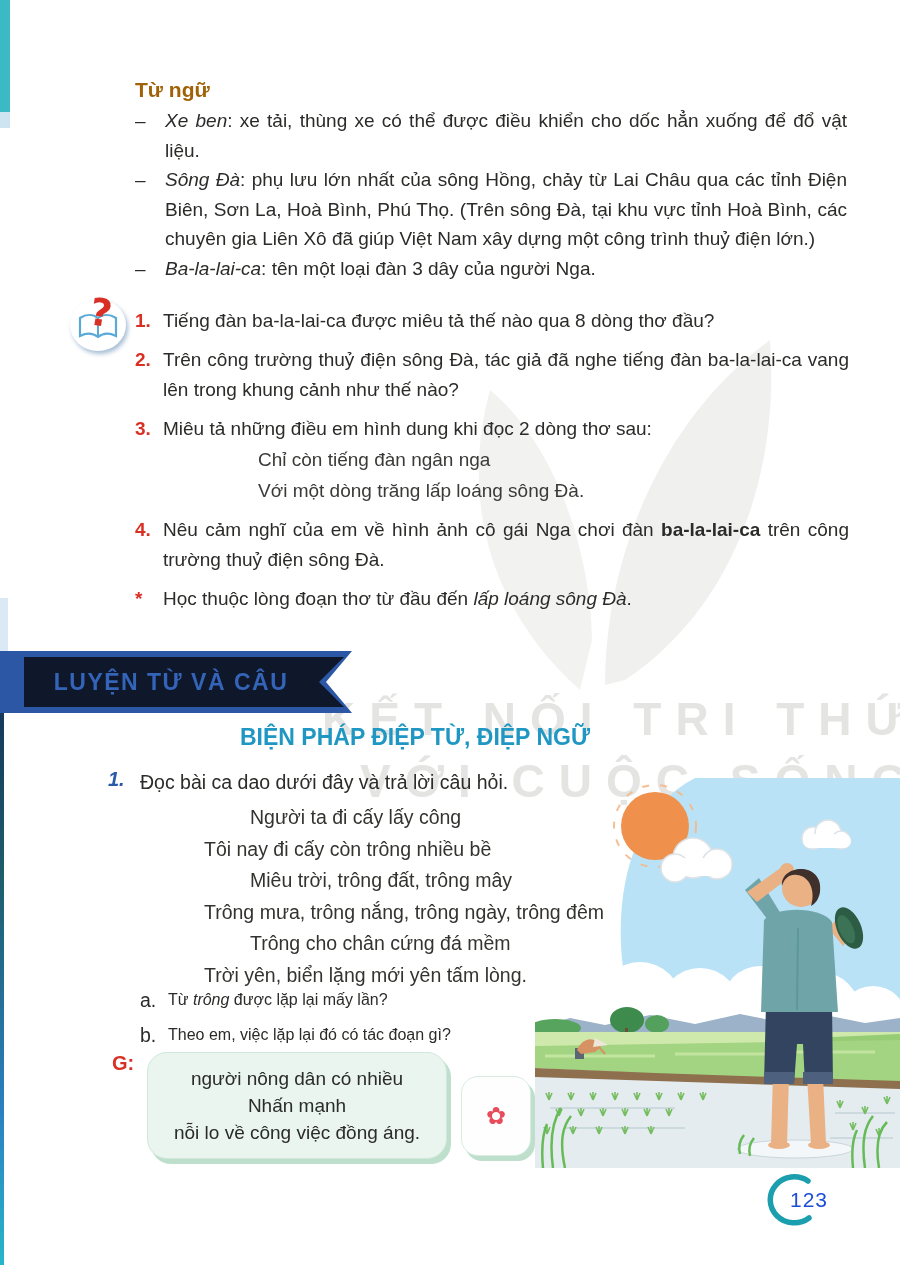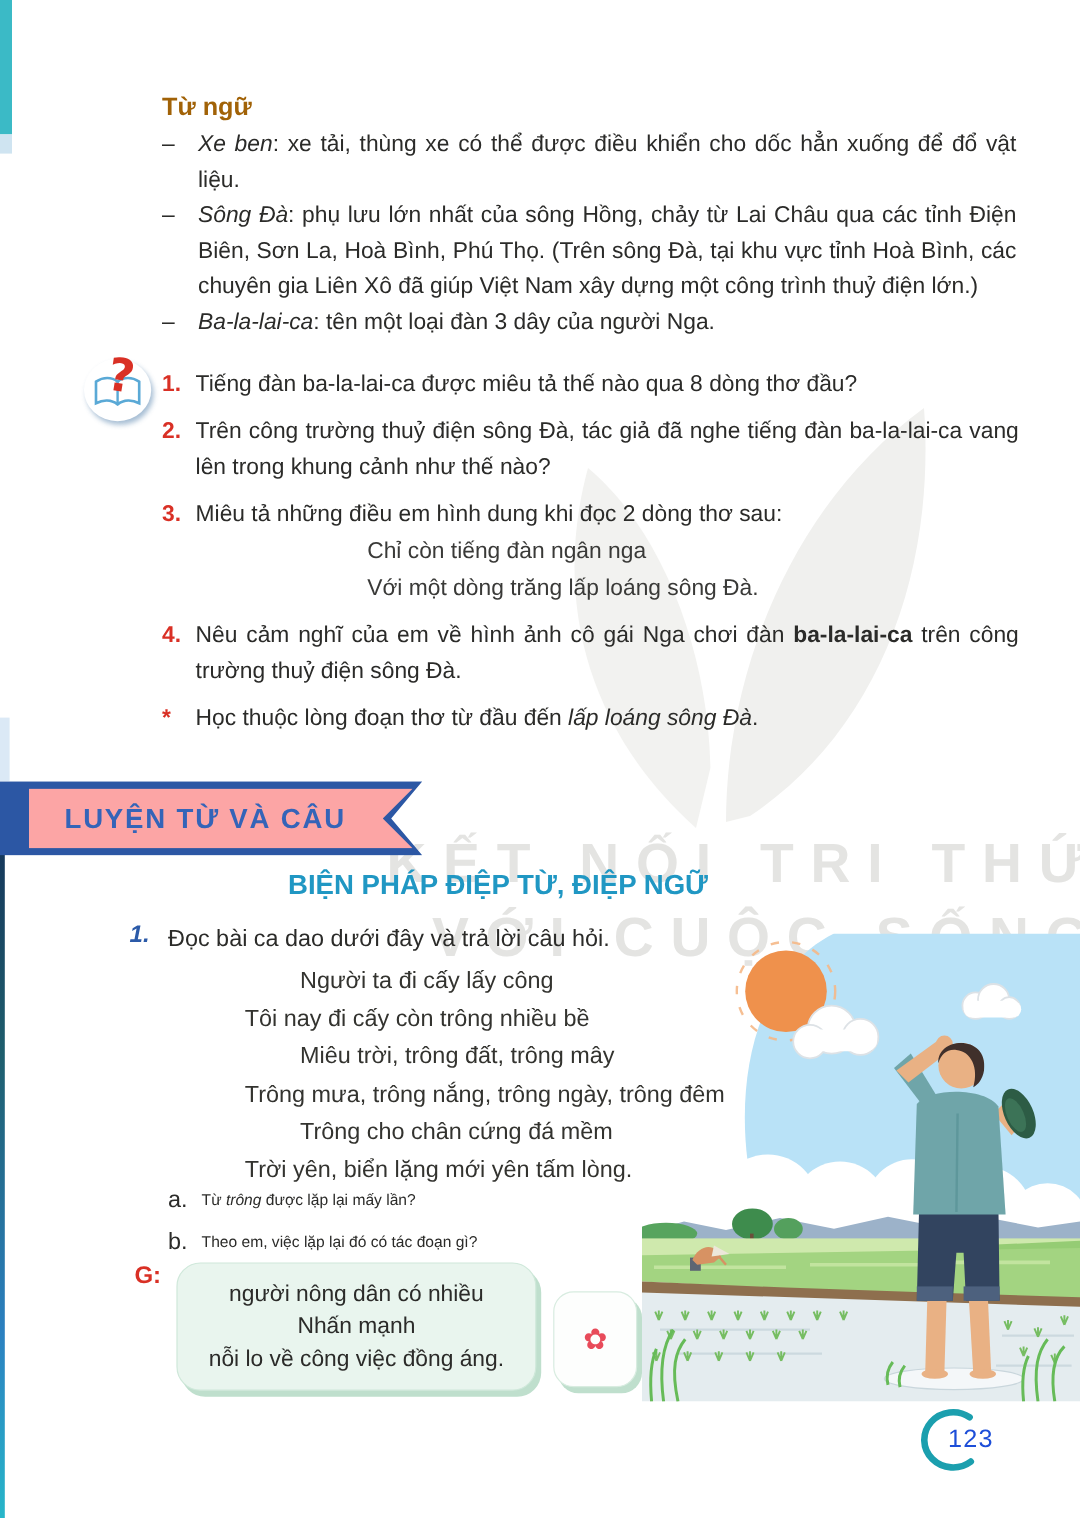--- a/index.html
+++ b/index.html
@@ -34,47 +34,47 @@
                   transform:rotate(9deg); font-family:"DejaVu Sans", sans-serif; }
 
   
   .qlist { position:absolute; left:135px; top:306px; width:714px; z-index:2; }
   .qitem { display:flex; margin-bottom:9px; }
   .qitem .qnum { width:28px; flex:0 0 28px; font-size:19px; line-height:30px; font-weight:bold; color:#d93025; }
   .qitem .qbody { flex:1; }
   .qitem p { font-size:19px; line-height:30px; }
   .qitem p.just { text-align:justify; }
   .quote { margin-left:95px; }
-  .quote div { font-size:19px; line-height:31px; color:#3a3a38;margin-left:48px; }
+  .quote div { font-size:19px; line-height:31px; color:#3a3a38; }
 
   
   .banner { position:absolute; left:0; top:651px; width:352px; height:62px; z-index:2;
             background:#2c57a4; -webkit-clip-path:polygon(0 0,100% 0,calc(100% - 26px) 50%,100% 100%,0 100%);
             clip-path:polygon(0 0,100% 0,calc(100% - 26px) 50%,100% 100%,0 100%); }
-  .banner-inner { position:absolute; left:0; top:6px; bottom:6px; right:8px; background:#fca5a5;
+  .banner-inner { position:absolute; left:0; top:6px; bottom:6px; right:8px; background:#0f172a;
             -webkit-clip-path:polygon(0 0,100% 0,calc(100% - 25px) 50%,100% 100%,0 100%);
             clip-path:polygon(0 0,100% 0,calc(100% - 25px) 50%,100% 100%,0 100%);
             display:flex; align-items:center; justify-content:center;margin-left:24px; }
   .banner-inner span { font-size:23px; font-weight:800; color:#3464b8; letter-spacing:1.5px; padding-right:26px; }
 
   .lesson-title { position:absolute; left:135px; top:724px; width:560px; text-align:center;
                   font-size:23px; font-weight:800; color:#2097c3; z-index:2; }
 
   .ex1 { position:absolute; left:108px; top:768px; width:560px; display:flex; z-index:2; }
   .ex1 .exnum { width:32px; flex:0 0 32px; font-size:20px; font-weight:bold; color:#2b5aa8; font-style:italic; }
   .ex1 p { font-size:19.5px; line-height:28px; }
 
   .poem { position:absolute; left:172px; top:802px; z-index:2;margin-left:32px; }
   .poem div { font-size:19.5px; line-height:31.5px; color:#33332f; white-space:nowrap; }
   .poem div:nth-child(odd) { padding-left:46px; }
 
   .subqs { position:absolute; left:140px; top:984px; z-index:2; }
   .subq { display:flex; margin-bottom:3px; }
   .subq .sublabel { width:28px; flex:0 0 28px; font-size:19.5px; line-height:32px; }
-  .subq p { font-size:13px; line-height:32px; white-space:nowrap; }
+  .subq p { font-size:16px; line-height:32px; white-space:nowrap; }
 
   .ghint { position:absolute; left:112px; top:1052px; font-size:20px; font-weight:bold; color:#d93025; z-index:2; }
   .hintbox { position:absolute; left:147px; top:1052px; width:300px; height:107px; z-index:2;
              background:#e9f5ee; border:1px solid #cfe8da; border-radius:20px;
              box-shadow:4px 5px 0 #bfdfcd; display:flex; flex-direction:column; justify-content:center; }
   .hintbox div { text-align:center; font-size:19px; line-height:27px; color:#2b2b29; }
 
   .flowerbox { position:absolute; left:461px; top:1076px; width:70px; height:80px; z-index:2;
                background:#fdfefd; border:1px solid #d8ece0; border-radius:17px;
                box-shadow:4px 5px 0 #bfdfcd; display:flex; align-items:center; justify-content:center; }

